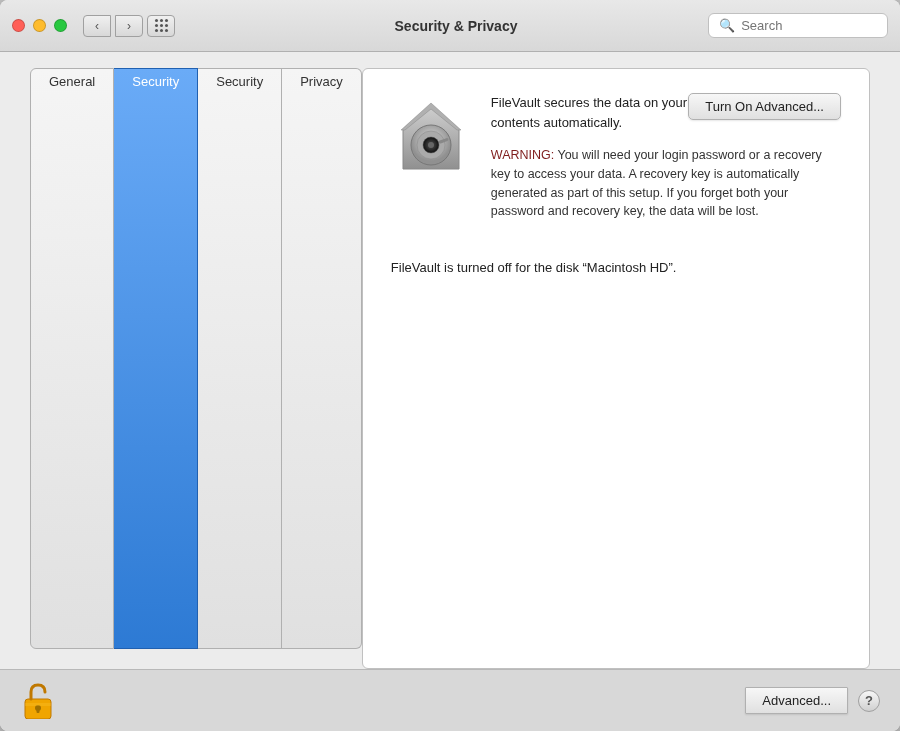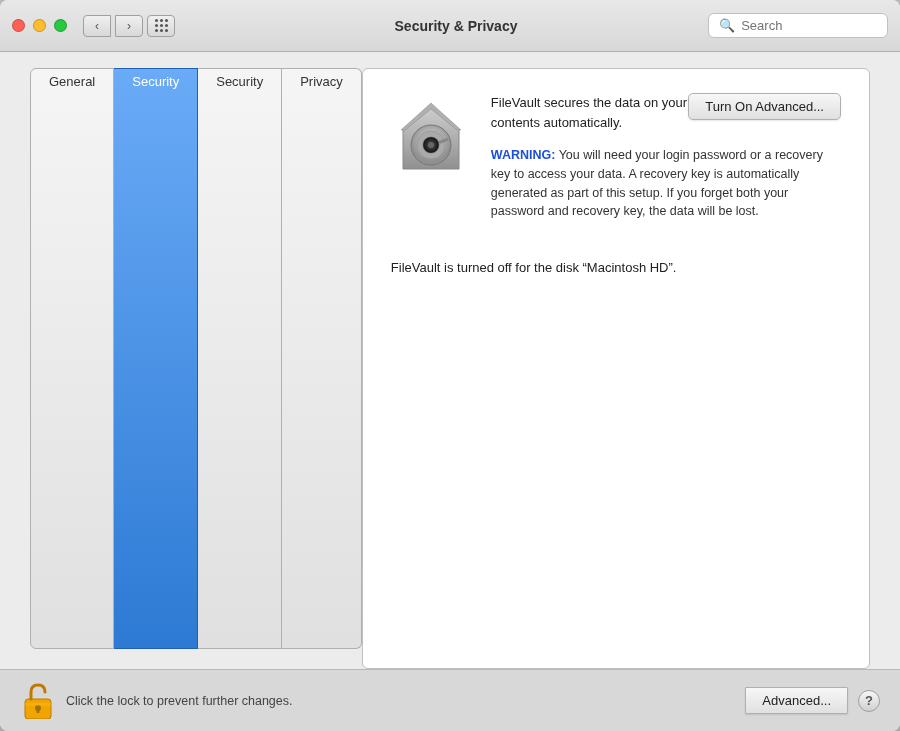--- a/index.html
+++ b/index.html
@@ -204,22 +204,22 @@
       margin-bottom: 14px;
     }
 
     .warning-text {
       font-size: 12.5px;
       line-height: 1.5;
       color: #333;
     }
 
     .warning-label {
-      color: #1d4ed8;
-      font-weight: 700;
+      color: #7f1d1d;
+      font-weight: 400;
     }
 
     .status-text {
       font-size: 13px;
       color: #222;
       margin-top: 39px;
     }
 
     .turn-on-btn {
       position: absolute;
@@ -412,21 +412,20 @@
           <rect x="2" y="16" width="26" height="20" rx="3" fill="#f0a500" stroke="#c07800" stroke-width="1"></rect>
 
           <path d="M8,16 L8,9 Q8,2 15,2 Q22,2 22,9 L22,9" fill="none" stroke="#c07800" stroke-width="3" stroke-linecap="round"></path>
 
           <circle cx="15" cy="25" r="3" fill="#a07000"></circle>
           <rect x="13.5" y="25" width="3" height="5" rx="1" fill="#a07000"></rect>
 
           <rect x="2" y="20" width="26" height="3" fill="rgba(255,200,50,0.3)" rx="0"></rect>
         </svg>
       </div>
-      <span class="lock-text">Click the lock to prevent further changes.</span>
     </div>
 
     <div class="bottom-right">
       <button class="advanced-btn">Advanced...</button>
       <div class="help-btn">?</div>
     </div>
   </div>
 
 </div>
 

